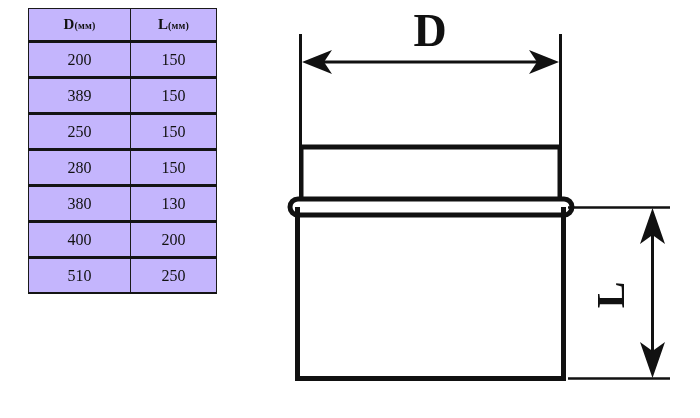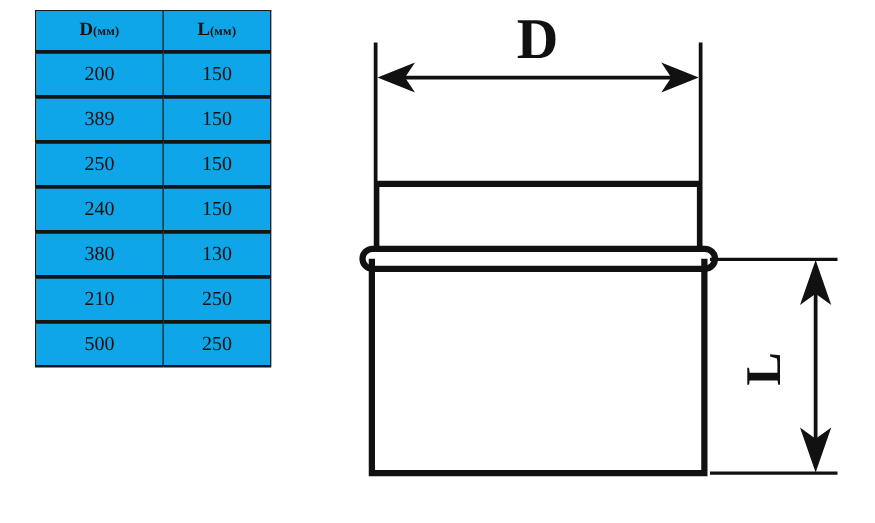--- a/index.html
+++ b/index.html
@@ -27,21 +27,21 @@
   }
   #spec-table td, #spec-table th {
     border: 1px solid #1a1a1a;
     border-bottom: 3px solid #141414;
     height: 33px;
     text-align: center;
     vertical-align: middle;
     font-size: 16px;
     font-weight: normal;
     padding: 0;
-    background: #0ea5e9;
+    background: #c4b5fd;
   }
   #spec-table tr:last-child td {
     border-bottom: 2px solid #141414;
   }
   #spec-table th {
     font-weight: bold;
     font-size: 15px;
     height: 31px;
   }
   #spec-table th .unit {
@@ -97,33 +97,33 @@
     </tr>
     <tr>
       <td>389</td>
       <td>150</td>
     </tr>
     <tr>
       <td>250</td>
       <td>150</td>
     </tr>
     <tr>
-      <td>240</td>
+      <td>280</td>
       <td>150</td>
     </tr>
     <tr>
       <td>380</td>
       <td>130</td>
     </tr>
     <tr>
-      <td>210</td>
-      <td>250</td>
+      <td>400</td>
+      <td>200</td>
     </tr>
     <tr>
-      <td>500</td>
+      <td>510</td>
       <td>250</td>
     </tr>
   </tbody>
 </table>
 
 <div id="drawing">
   <svg width="450" height="418" viewBox="0 0 450 418" xmlns="http://www.w3.org/2000/svg">
 
     <line x1="50.5" y1="34" x2="50.5" y2="200" stroke="#111111" stroke-width="3"></line>
 

